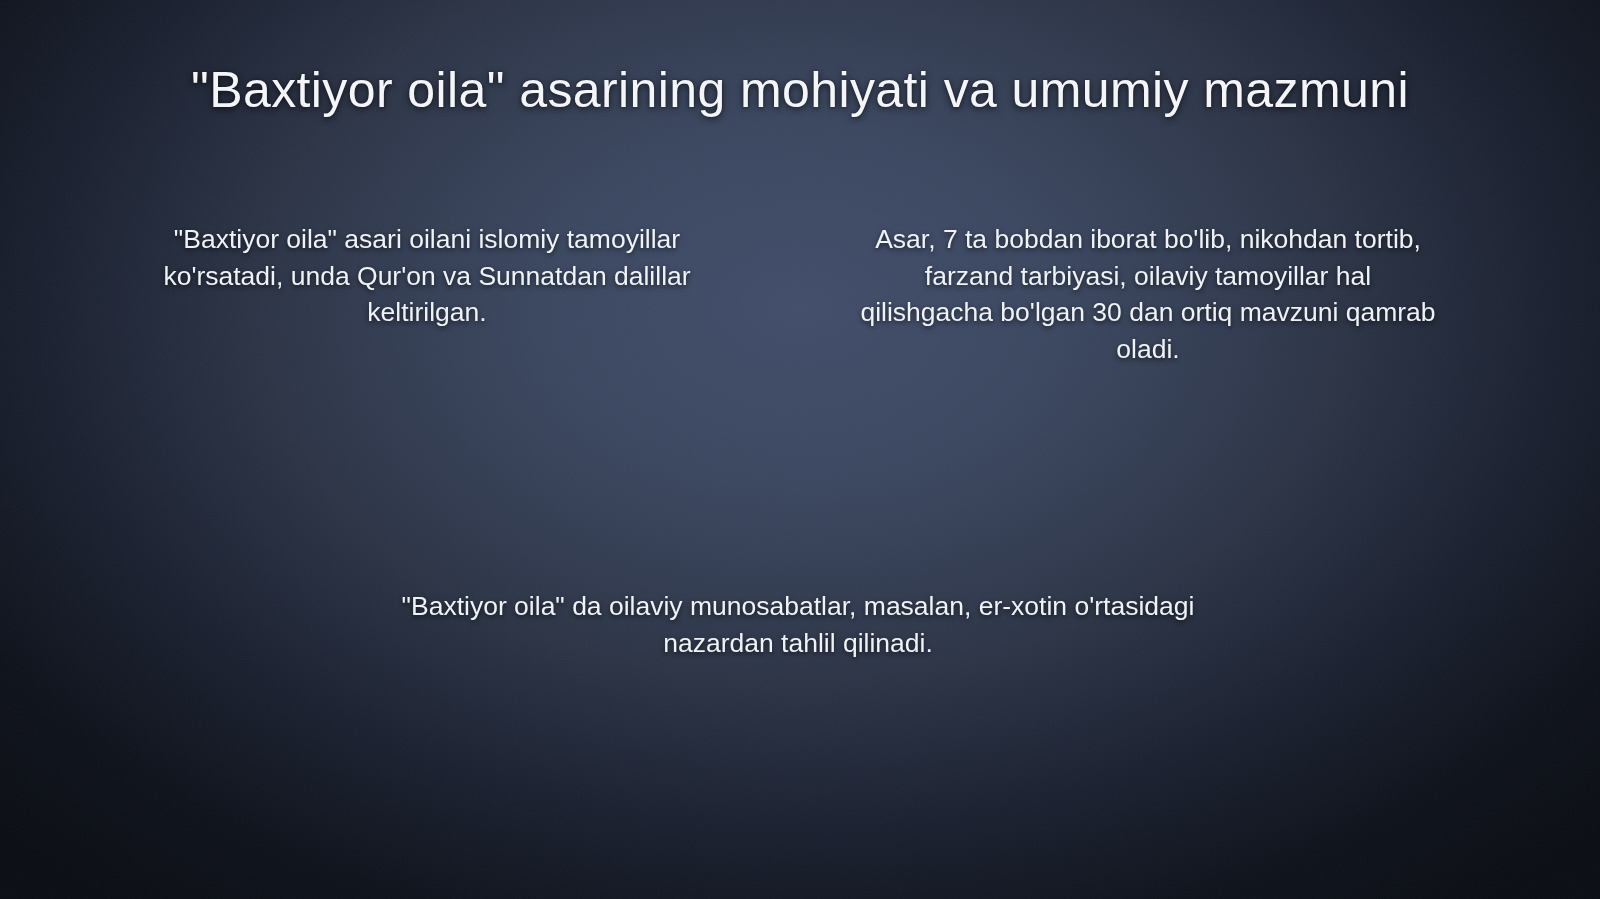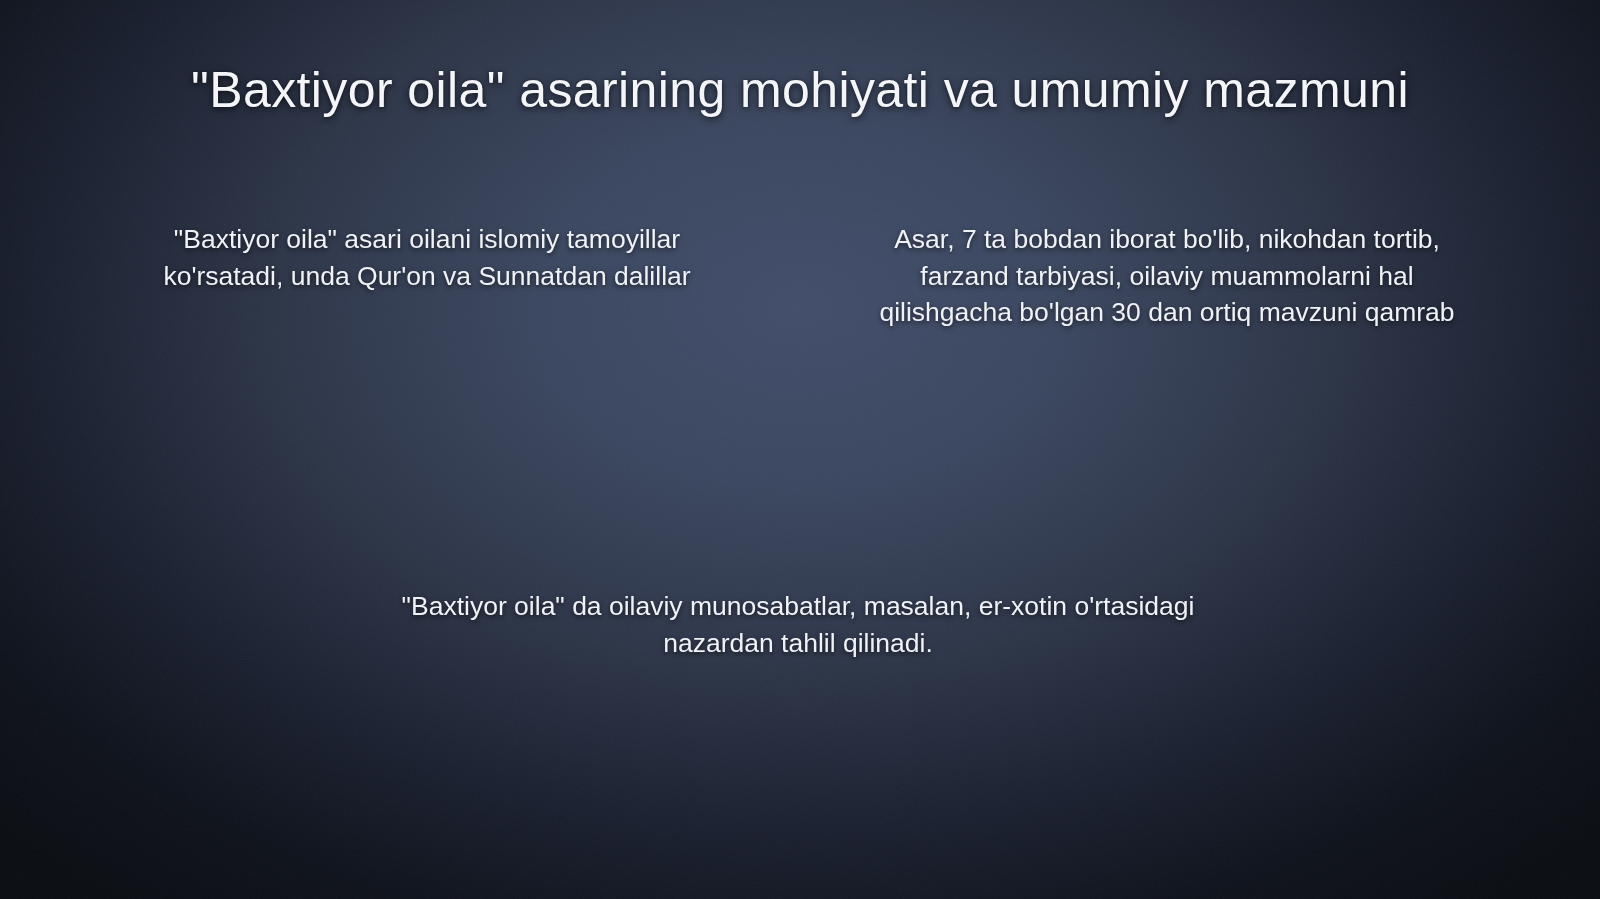--- a/index.html
+++ b/index.html
@@ -51,47 +51,49 @@
     line-height: 36.5px;
     font-weight: 400;
     color: #eff2f7;
     text-shadow: 0 2px 5px rgba(0,0,0,0.6);
   }
   .block .line {
     display: block;
     white-space: nowrap;
   }
   .block--left   { left: 427px;  top: 221px; }
-  .block--right  { left: 1148px; top: 221px; margin-left: 19px; }
+  .block--right  { left: 1148px; top: 221px; }
   .block--bottom { left: 798px;  top: 588px; }
 </style>
 </head>
 <body>
 
 <div class="slide">
 
   <svg class="noise" width="1600" height="899" aria-hidden="true">
     <filter id="grain">
       <feTurbulence type="fractalNoise" baseFrequency="0.8" numOctaves="2" stitchTiles="stitch"></feTurbulence>
       <feColorMatrix type="saturate" values="0"></feColorMatrix>
     </filter>
     <rect width="100%" height="100%" filter="url(#grain)"></rect>
   </svg>
 
   <h1 class="title">"Baxtiyor oila" asarining mohiyati va umumiy mazmuni</h1>
 
   <p class="block block--left">
     <span class="line">"Baxtiyor oila" asari oilani islomiy tamoyillar</span>
     <span class="line">ko'rsatadi, unda Qur'on va Sunnatdan dalillar</span>
+    <span class="line">keltirilgan.</span>
   </p>
 
   <p class="block block--right">
     <span class="line">Asar, 7 ta bobdan iborat bo'lib, nikohdan tortib,</span>
-    <span class="line">farzand tarbiyasi, oilaviy muammolarni hal</span>
+    <span class="line">farzand tarbiyasi, oilaviy tamoyillar hal</span>
     <span class="line">qilishgacha bo'lgan 30 dan ortiq mavzuni qamrab</span>
+    <span class="line">oladi.</span>
   </p>
 
   <p class="block block--bottom">
     <span class="line">"Baxtiyor oila" da oilaviy munosabatlar, masalan, er-xotin o'rtasidagi</span>
     <span class="line">nazardan tahlil qilinadi.</span>
   </p>
 
 </div>
 
 </body></html>

